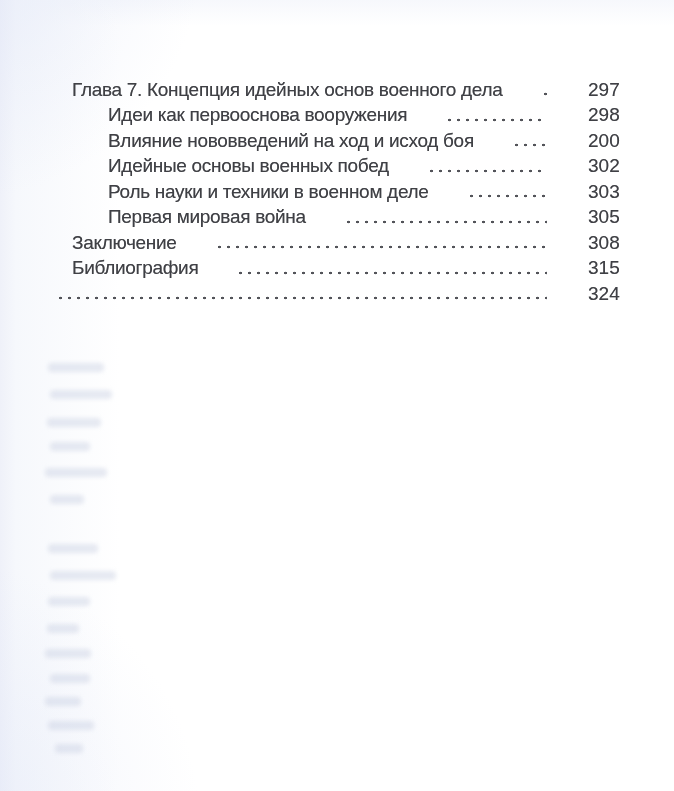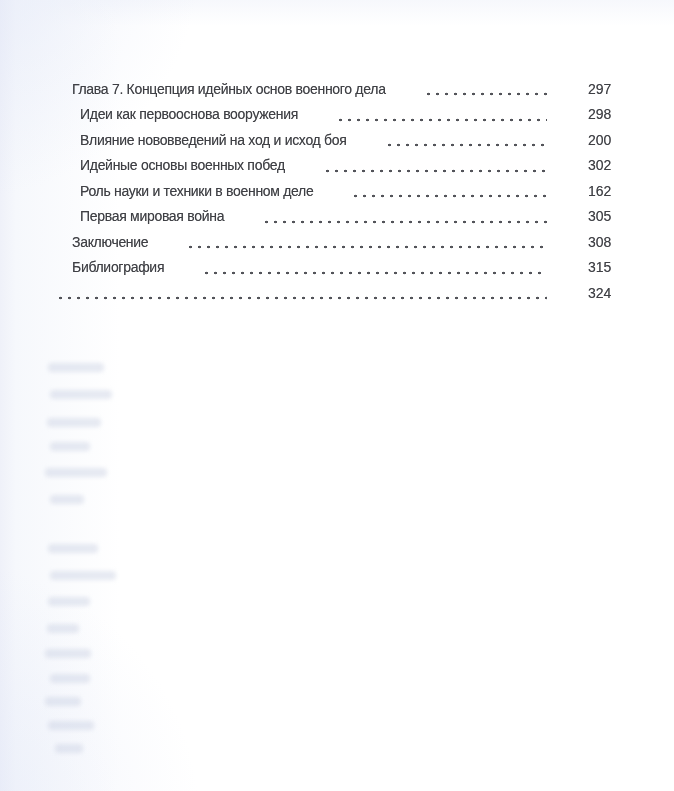--- a/index.html
+++ b/index.html
@@ -21,31 +21,31 @@
   }
   .toc{
     position:absolute;
     left:0; right:0; top:77px;
   }
   .toc-row{
     display:flex;
     align-items:baseline;
     height:25.45px;
     line-height:25.45px;
-    font-size:14px;
+    font-size:19px;
     letter-spacing:-0.3px;
     color:#3f4045;
     padding-right:52px;
     text-shadow:0 0 0.5px rgba(63,64,69,0.55);
     white-space:nowrap;
     gap:29px;
   }
   .toc-row.indent-0{padding-left:47px;}
   .toc-row.indent-1{padding-left:72px;}
-  .toc-row.indent-2{padding-left:80px;}
+  .toc-row.indent-2{padding-left:108px;}
   .toc-label{flex:0 0 auto;}
   .dot-leader{
     flex:1 1 auto;
     align-self:stretch;
     margin-left:9px;
     margin-right:12px;
     background-image:radial-gradient(circle, #53545a 1.25px, rgba(83,84,90,0) 1.55px);
     background-size:9px 4px;
     background-repeat:repeat-x;
     background-position:left bottom 6px;
@@ -87,21 +87,21 @@
         <span class="toc-page-num">200</span>
       </div>
       <div class="toc-row indent-2">
         <span class="toc-label">Идейные основы военных побед</span>
         <span class="dot-leader"></span>
         <span class="toc-page-num">302</span>
       </div>
       <div class="toc-row indent-2">
         <span class="toc-label">Роль науки и техники в военном деле</span>
         <span class="dot-leader"></span>
-        <span class="toc-page-num">162</span>
+        <span class="toc-page-num">303</span>
       </div>
       <div class="toc-row indent-2">
         <span class="toc-label">Первая мировая война</span>
         <span class="dot-leader"></span>
         <span class="toc-page-num">305</span>
       </div>
       <div class="toc-row indent-1">
         <span class="toc-label">Заключение</span>
         <span class="dot-leader"></span>
         <span class="toc-page-num">308</span>

